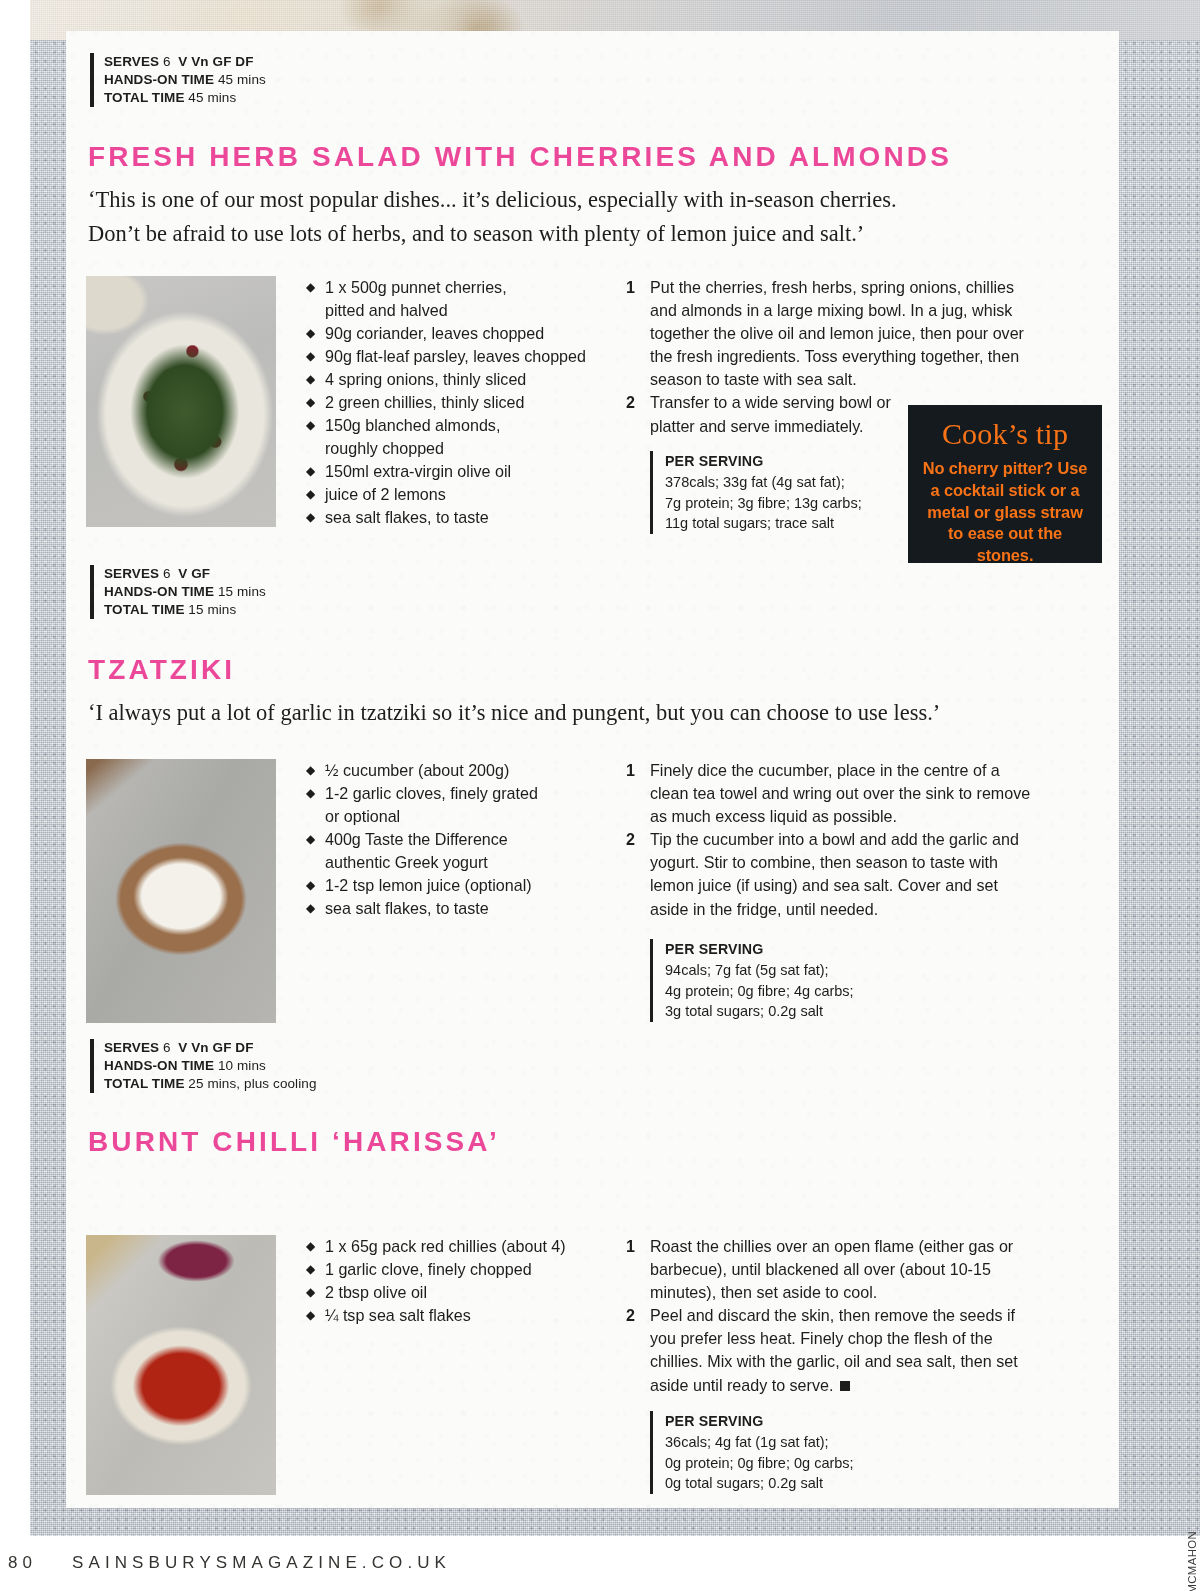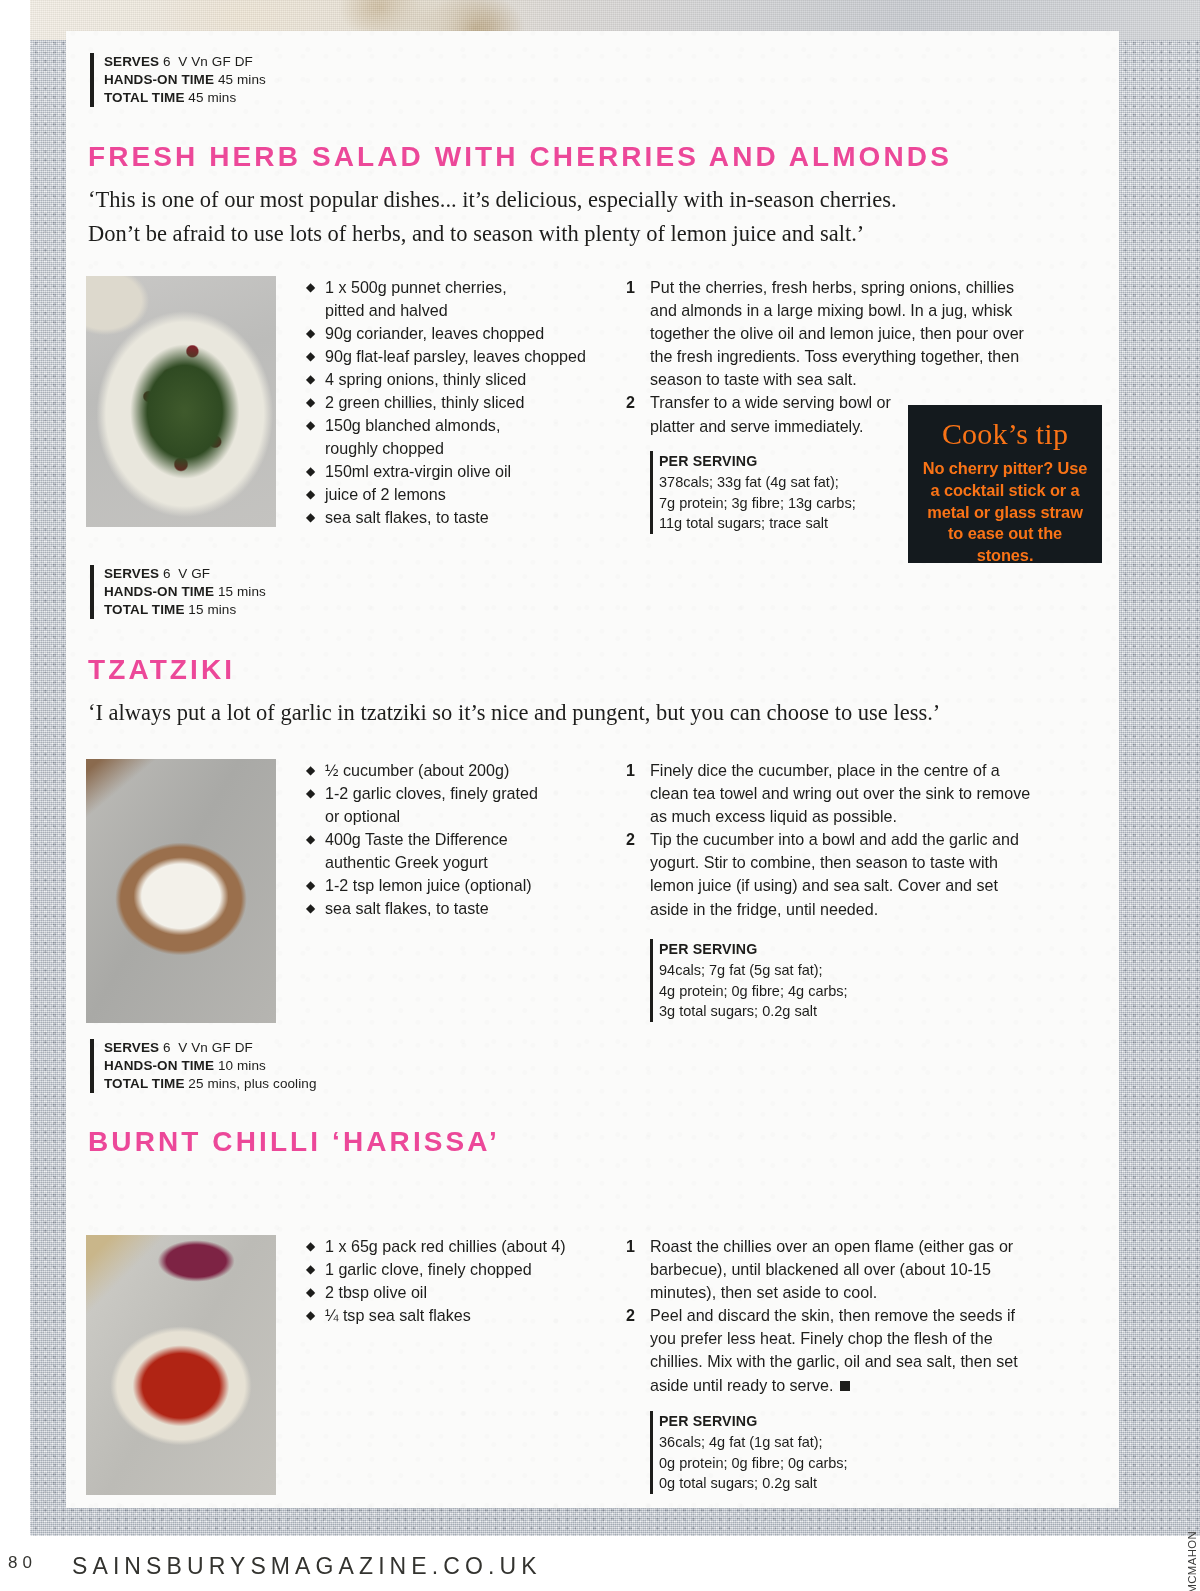--- a/index.html
+++ b/index.html
@@ -94,21 +94,21 @@
     line-height: 1.33;
   }
   .meta .line {
     font-size: 13.5px;
     letter-spacing: .1px;
     white-space: nowrap;
     color: #1d1d1b;
   }
   .meta .k { font-weight: 700; }
   .meta .v { font-weight: 400; }
-  .meta .diet { font-weight: 400; }
+  .meta .diet { font-weight: 700; }
 
   
   .recipe-title {
     position: absolute;
     left: 22px;
     font-size: 28px;
     font-weight: 700;
     letter-spacing: 3.1px;
     color: #ec4899;
     white-space: nowrap;
@@ -215,21 +215,21 @@
     background: #1d1d1b;
     margin-left: 7px;
     vertical-align: baseline;
     position: relative; top: 0px;
   }
 
   
   .per-serving {
     position: absolute;
     border-left: 3px solid #1d1d1b;
-    padding-left: 6px;
+    padding-left: 12px;
     line-height: 1.42;
   }
   .per-serving .ps-head {
     font-size: 14.2px;
     font-weight: 700;
     letter-spacing: .15px;
     margin-bottom: 1px;
   }
   .per-serving .ps-line {
     font-size: 14.5px;
@@ -282,21 +282,21 @@
   .footer .pageno {
     position: absolute;
     left: 8px; top: 17px;
     font-size: 17px;
     letter-spacing: 5px;
     color: #33332f;
   }
   .footer .site {
     position: absolute;
     left: 72px; top: 17px;
-    font-size: 23px;
+    font-size: 17px;
     letter-spacing: 5.1px;
     color: #33332f;
   }
 </style>
 </head>
 <body>
 
 <div class="page-bg"></div>
 <div class="stone-frame"></div>
 <div class="photo-strip"></div>

